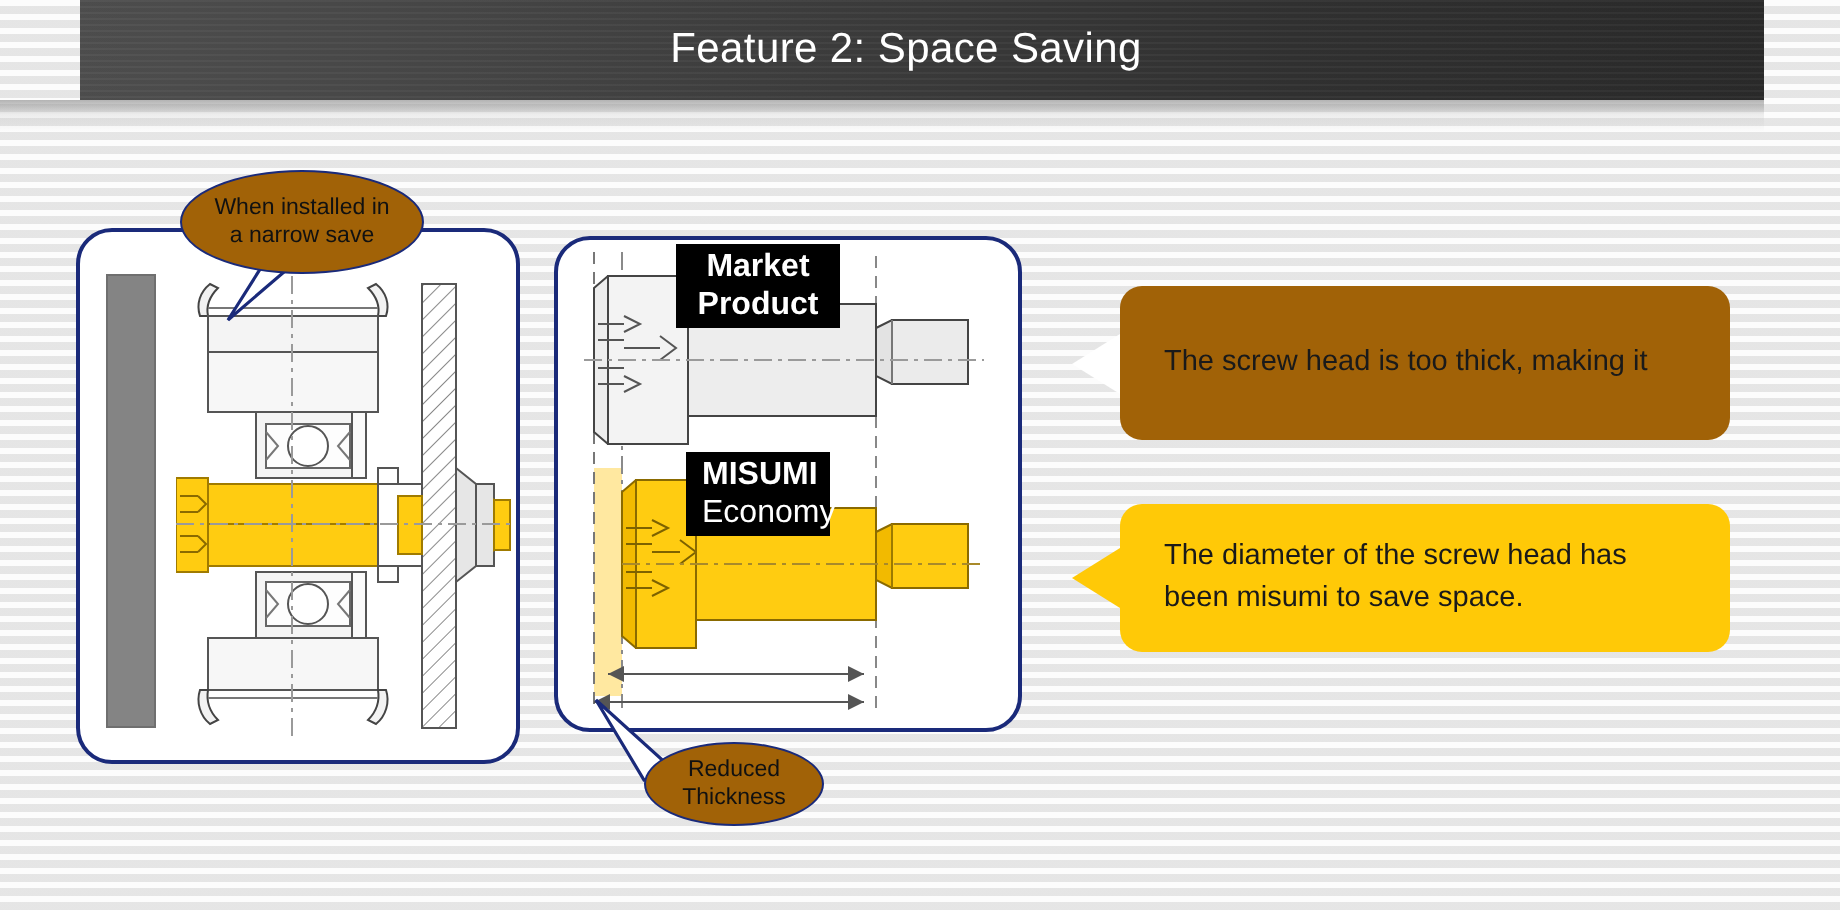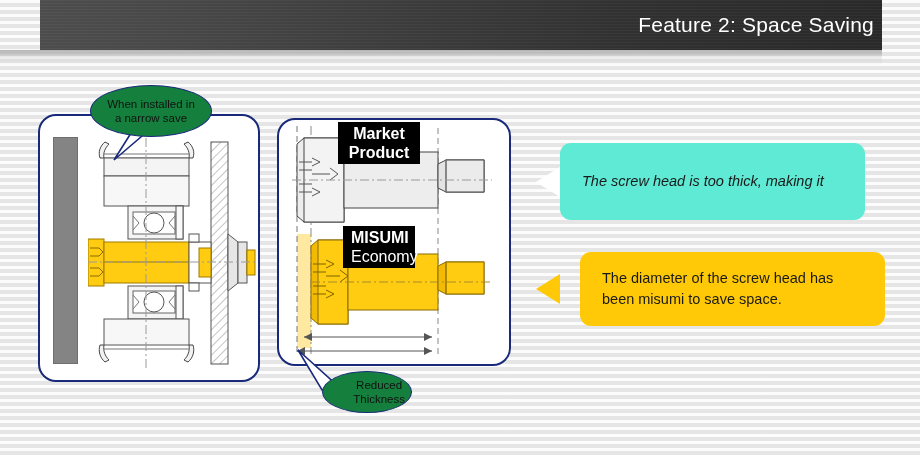--- a/index.html
+++ b/index.html
@@ -22,21 +22,21 @@
       rgba(228,228,228,0.85) 7px);
   }
 
   
   .header-bar {
     position:absolute; left:40px; top:0; width:842px; height:50px;
     background:linear-gradient(to right,#4a4a4a 0%,#474747 18%,#3b3b3b 45%,#303030 72%,#2b2b2b 100%);
     background-image:
       repeating-linear-gradient(to bottom, rgba(255,255,255,0.035) 0px, rgba(255,255,255,0.035) 1px, rgba(0,0,0,0.02) 1px, rgba(0,0,0,0.02) 3px),
       linear-gradient(to right,#4e4e4e 0%,#484848 18%,#3c3c3c 45%,#313131 72%,#2a2a2a 100%);
-    display:flex; align-items:center; justify-content:flex-end;
+    display:flex; align-items:center; justify-content:center;
   }
   .header-title {
     color:#ffffff; font-size:21px; font-weight:400; letter-spacing:0.2px;
     position:relative; left:-8px;
   }
   .header-shadow {
     position:absolute; left:0; top:50px; width:882px; height:16px;
     background:linear-gradient(to bottom, rgba(120,120,120,0.55) 0%, rgba(190,190,190,0.25) 45%, rgba(230,230,230,0.0) 100%);
   }
 
@@ -55,43 +55,43 @@
     position:absolute; left:300px; top:290px;
     font-size:44px; font-weight:bold; font-style:italic;
     color:rgba(150,150,150,0.18);
     transform:rotate(-18deg); transform-origin:left top;
     pointer-events:none; white-space:nowrap;
   }
 
   
   .ellipse-bubble {
     position:absolute;
-    background:#15803d;
+    background:#a16207;
     border:1.6px solid #1a2a7a;
     border-radius:50%;
     display:flex; align-items:center; justify-content:center;
     text-align:center;
     font-size:11.5px; color:#111; line-height:1.25;
     z-index:6;
   }
   #bubble-narrow { left:90px; top:85px; width:122px; height:52px; padding:0 8px; }
-  #bubble-reduced{ left:322px; top:371px; width:90px;  height:42px; padding:0 6px;justify-content:flex-end; }
+  #bubble-reduced{ left:322px; top:371px; width:90px;  height:42px; padding:0 6px; }
 
   .tail { position:absolute; z-index:5; }
 
   
   .callout {
     position:absolute;
     border-radius:11px;
     display:flex; align-items:center;
     padding:0 22px;
     font-size:14.5px; color:#1a1a1a; line-height:1.45;
   }
-  #callout-white { left:560px; top:143px; width:305px; height:77px; background:#5eead4;font-style:italic; }
-  #callout-yellow{ left:580px; top:252px; width:305px; height:74px; background:#ffc907; }
+  #callout-white { left:560px; top:143px; width:305px; height:77px; background:#a16207; }
+  #callout-yellow{ left:560px; top:252px; width:305px; height:74px; background:#ffc907; }
   .callout-arrow {
     position:absolute; width:0; height:0;
     border-top:15px solid transparent;
     border-bottom:15px solid transparent;
     border-right:24px solid #fff;
   }
   #arrow-white  { left:536px; top:167px; border-right-color:#ffffff; }
   #arrow-yellow { left:536px; top:274px; border-right-color:#ffc907; }
 
   

